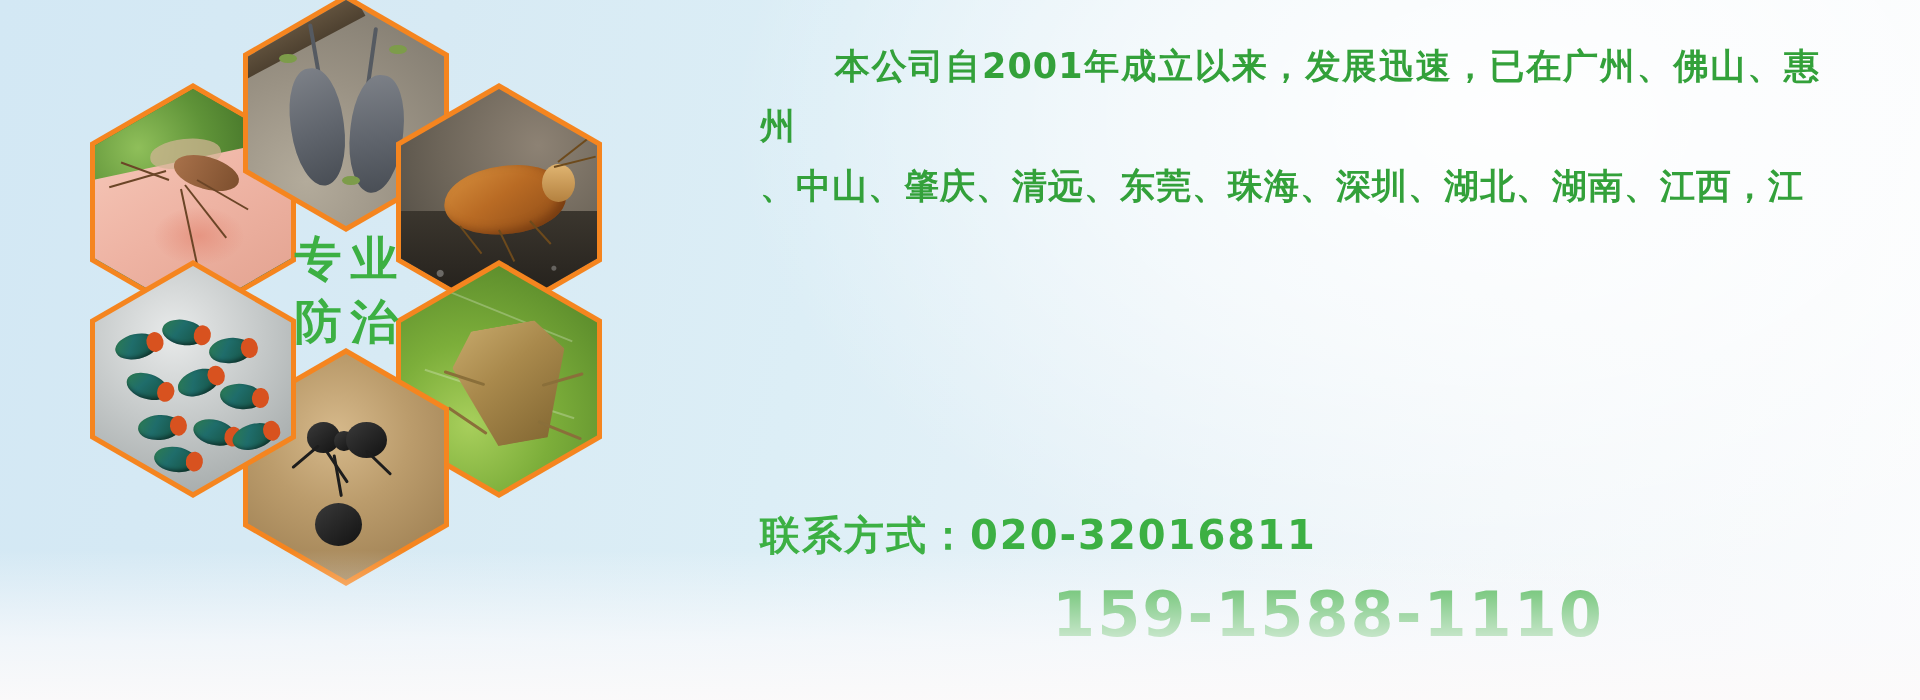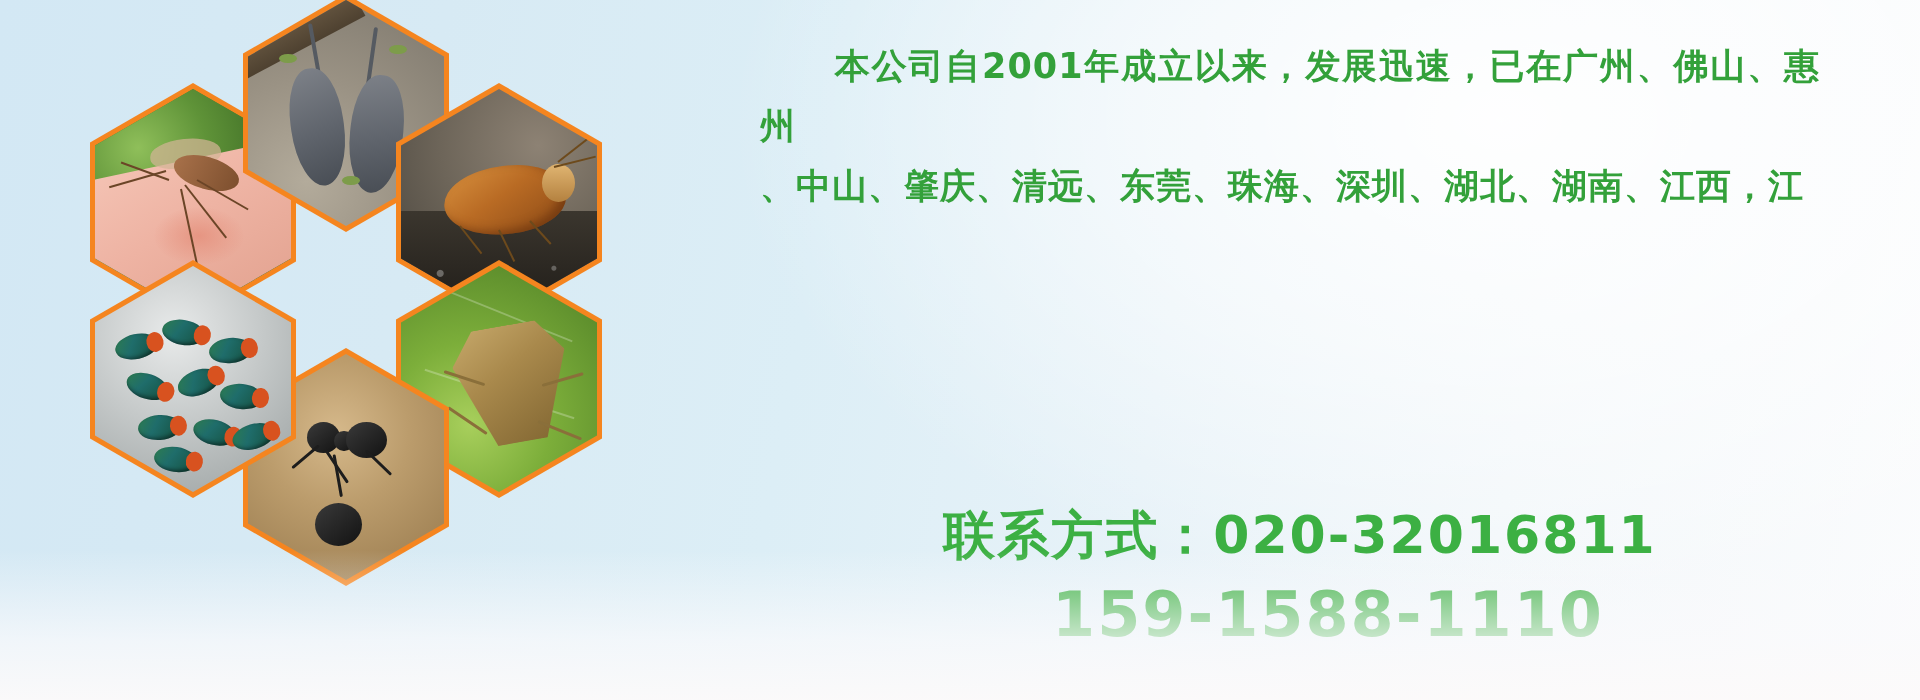--- a/index.html
+++ b/index.html
@@ -290,25 +290,24 @@
   .contact {
     position: absolute;
     left: 760px;
     top: 495px;
     width: 1080px;
     color: #3cb043;
     font-weight: bold;
     font-family: "DejaVu Sans", "Liberation Sans", sans-serif;
   }
   .contact .line1 {
-    font-size: 52px;
+    font-size: 40px;
     line-height: 80px;
     letter-spacing: 2px;
     white-space: nowrap;
-    text-align: center;
   }
   .contact .line2 {
     font-size: 62px;
     line-height: 80px;
     letter-spacing: 2px;
     padding-left: 292px;
     white-space: nowrap;
   }
 </style>
 </head>
@@ -404,20 +403,27 @@
           <div class="fly" style="left:42%;top:46%;transform:rotate(-20deg);"></div>
           <div class="fly" style="left:64%;top:52%;transform:rotate(6deg);"></div>
           <div class="fly" style="left:22%;top:66%;transform:rotate(-4deg);"></div>
           <div class="fly" style="left:50%;top:68%;transform:rotate(14deg);"></div>
           <div class="fly" style="left:70%;top:70%;transform:rotate(-16deg);"></div>
           <div class="fly" style="left:30%;top:80%;transform:rotate(8deg);"></div>
         </div>
       </div>
     </div>
 
+    <div class="hex hex-center">
+      <div class="inner"></div>
+      <div class="hex-label">
+        <span>专业</span>
+        <span>防治</span>
+      </div>
+    </div>
   </div>
 
   <div class="copy">
     <p><span class="indent"></span><span>本公司自2001年成立以来，发展迅速，已在广州、佛山、惠州</span></p>
     <p>、中山、肇庆、清远、东莞、珠海、深圳、湖北、湖南、江西，江</p>
   </div>
 
   <div class="contact">
     <div class="line1"><span>联系方式：</span><span>020-32016811</span></div>
     <div class="line2"><span>159-1588-1110</span></div>

